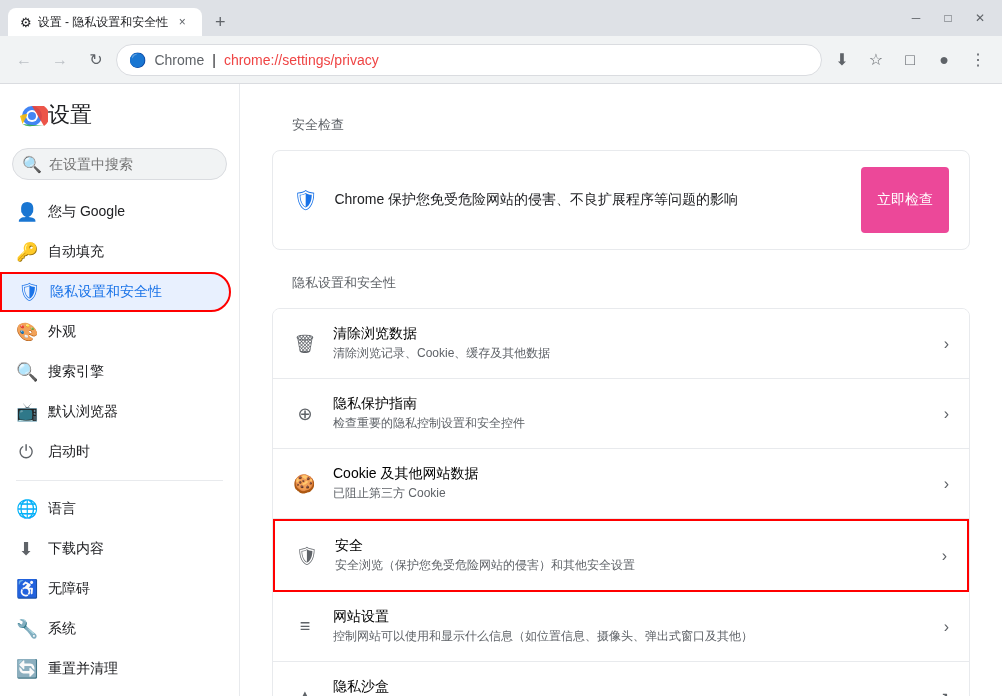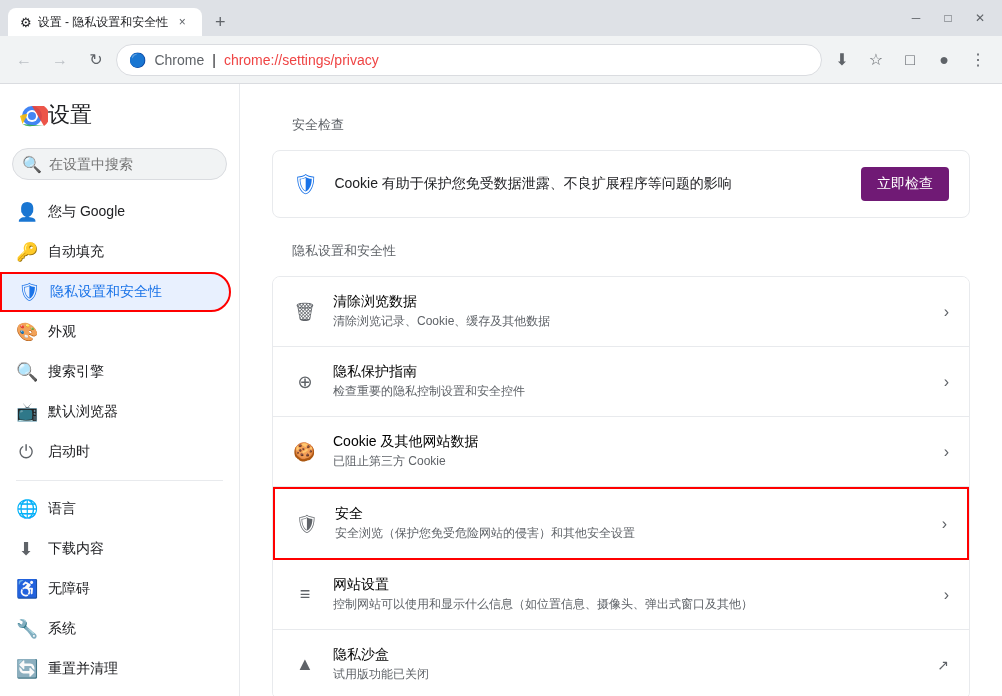--- a/index.html
+++ b/index.html
@@ -50,21 +50,21 @@
     
     .content { flex: 1; overflow-y: auto; padding: 24px 32px; background: #fff; }
 
     
     .section-title { font-size: 13px; color: #5f6368; font-weight: 500; margin-bottom: 16px; margin-top: 8px; margin-left: 20px; }
 
     
     .safety-check-card { background: #fff; border: 1px solid #e8eaed; border-radius: 8px; padding: 16px 20px; display: flex; align-items: center; gap: 16px; margin-bottom: 24px; }
     .safety-icon { color: #1a73e8; font-size: 20px; }
     .safety-text { flex: 1; font-size: 14px; color: #202124; }
-    .check-btn { background: #701a75; color: #fff; border: none; border-radius: 4px; padding: 8px 16px; font-size: 14px; cursor: pointer; white-space: nowrap; font-family: inherit; }
+    .check-btn { background: #ec4899; color: #fff; border: none; border-radius: 4px; padding: 24px 16px; font-size: 14px; cursor: pointer; white-space: nowrap; font-family: inherit; }
 
     
     .settings-list { border: 1px solid #e8eaed; border-radius: 8px; overflow: hidden; }
     .settings-item { display: flex; align-items: center; gap: 16px; padding: 16px 20px; background: #fff; cursor: pointer; border-bottom: 1px solid #e8eaed; text-decoration: none; color: inherit; }
     .settings-item:last-child { border-bottom: none; }
     .settings-item.highlighted { border: 2px solid red; }
     .settings-item-icon { width: 24px; height: 24px; display: flex; align-items: center; justify-content: center; color: #5f6368; font-size: 18px; flex-shrink: 0; }
     .settings-item-text { flex: 1; }
     .settings-item-title { font-size: 14px; color: #000000; margin-bottom: 2px; }
     .settings-item-desc { font-size: 12px; color: #5f6368; }
@@ -192,21 +192,21 @@
         <span>重置并清理</span>
       </div>
 
     </div>
 
     <div class="content">
       <p class="section-title">安全检查</p>
 
       <div class="safety-check-card">
         <span class="safety-icon">🛡</span>
-        <span class="safety-text">Cookie 有助于保护您免受数据泄露、不良扩展程序等问题的影响</span>
+        <span class="safety-text">Chrome 保护您免受危险网站的侵害、不良扩展程序等问题的影响</span>
         <button class="check-btn">立即检查</button>
       </div>
 
       <p class="section-title">隐私设置和安全性</p>
 
       <div class="settings-list">
 
         <div class="settings-item">
           <div class="settings-item-icon">🗑</div>
           <div class="settings-item-text">

